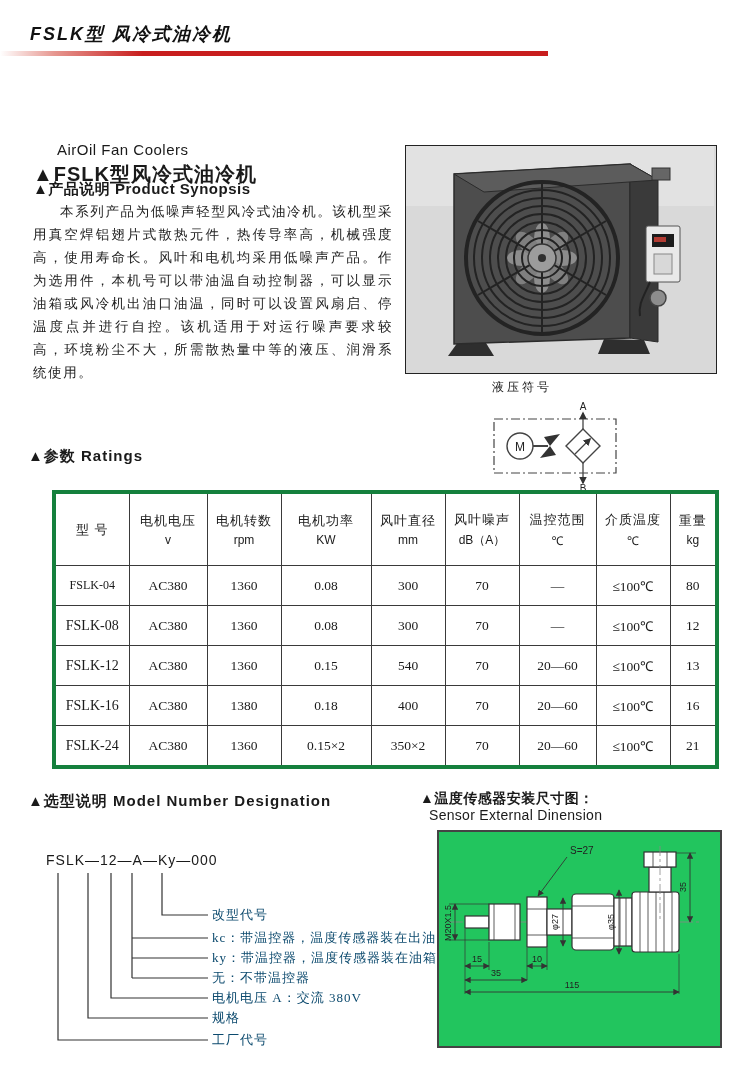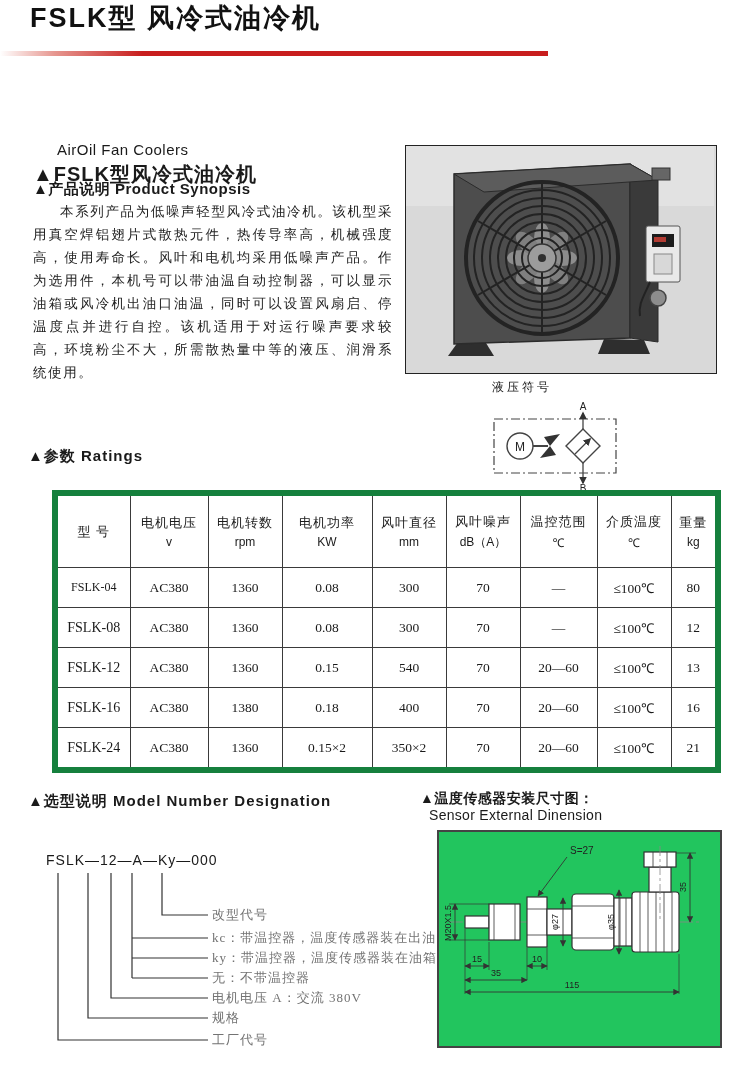--- a/index.html
+++ b/index.html
@@ -4,21 +4,21 @@
 <style>
   html,body{margin:0;padding:0;background:#888;}
   #page{
     position:relative;width:750px;height:1070px;background:#ffffff;
     font-family:"Liberation Sans",sans-serif;color:#1a1a1a;overflow:hidden;
     margin:0 auto;
   }
   .abs{position:absolute;}
   
   #page-title{
-    left:30px;top:0;font-size:27px;font-weight:bold;letter-spacing:2px;color:#111;
+    left:30px;top:22px;font-size:18px;font-weight:bold;letter-spacing:2px;color:#111;font-style:italic;
   }
   #title-underline{
     left:0;top:51px;width:548px;height:5px;
     background:linear-gradient(90deg,#ffffff 0%,#e6968f 10%,var(--accent,#c81e1e) 26%,var(--accent,#c81e1e) 100%);
   }
   
   #intro-heading{left:33px;top:113px;font-size:20px;font-weight:600;letter-spacing:1px;margin-top:48px;}
   #intro-subheading{left:57px;top:141px;font-size:15px;letter-spacing:.5px;}
   #synopsis-heading{left:33px;top:180px;font-size:15px;font-weight:600;letter-spacing:.5px;}
   #synopsis-text{
@@ -30,31 +30,31 @@
   #product-photo{left:405px;top:145px;width:310px;height:227px;border:1px solid #222;background:#d9d9d9;}
   
   #hydraulic-label{left:492px;top:379px;font-size:12px;font-weight:400;letter-spacing:3px;}
   #hydraulic-diagram{left:488px;top:395px;}
   
   #ratings-heading{left:28px;top:447px;font-size:15px;font-weight:600;letter-spacing:1px;}
   #ratings-table{left:52px;top:490px;border-collapse:collapse;table-layout:fixed;}
   #ratings-table td,#ratings-table th{
     border:1px solid #3a3a3a;text-align:center;vertical-align:middle;padding:0;
   }
-  #ratings-table{border:6px solid #15803d;}
+  #ratings-table{border:4px solid #15803d;}
   #ratings-table th{height:71px;font-weight:normal;font-size:13px;letter-spacing:1px;}
   #ratings-table td{height:39px;font-family:"Liberation Serif",serif;font-size:13.5px;}
   .hunit{font-size:12px;margin-top:3px;letter-spacing:0;}
   
   #designation-heading{left:28px;top:792px;font-size:15px;font-weight:600;letter-spacing:1px;}
   #model-code{left:46px;top:852px;font-size:14px;letter-spacing:1px;}
   #model-diagram{left:40px;top:845px;width:380px;height:215px;}
   .model-label{
     position:absolute;left:172px;font-family:"Liberation Serif",serif;font-size:13px;
-    letter-spacing:1px;white-space:nowrap;color:#737373;
+    letter-spacing:1px;white-space:nowrap;color:#0c4a6e;
   }
   
   #sensor-heading-zh{left:420px;top:790px;font-size:14px;font-weight:600;letter-spacing:.5px;}
   #sensor-heading-en{left:429px;top:807px;font-size:14px;letter-spacing:.3px;}
   #sensor-box{left:437px;top:830px;width:281px;height:214px;border:2px solid #444;background:#22c55e;}
   svg text{font-family:"Liberation Sans",sans-serif;fill:#222;}
 </style>
 </head>
 <body>
 

